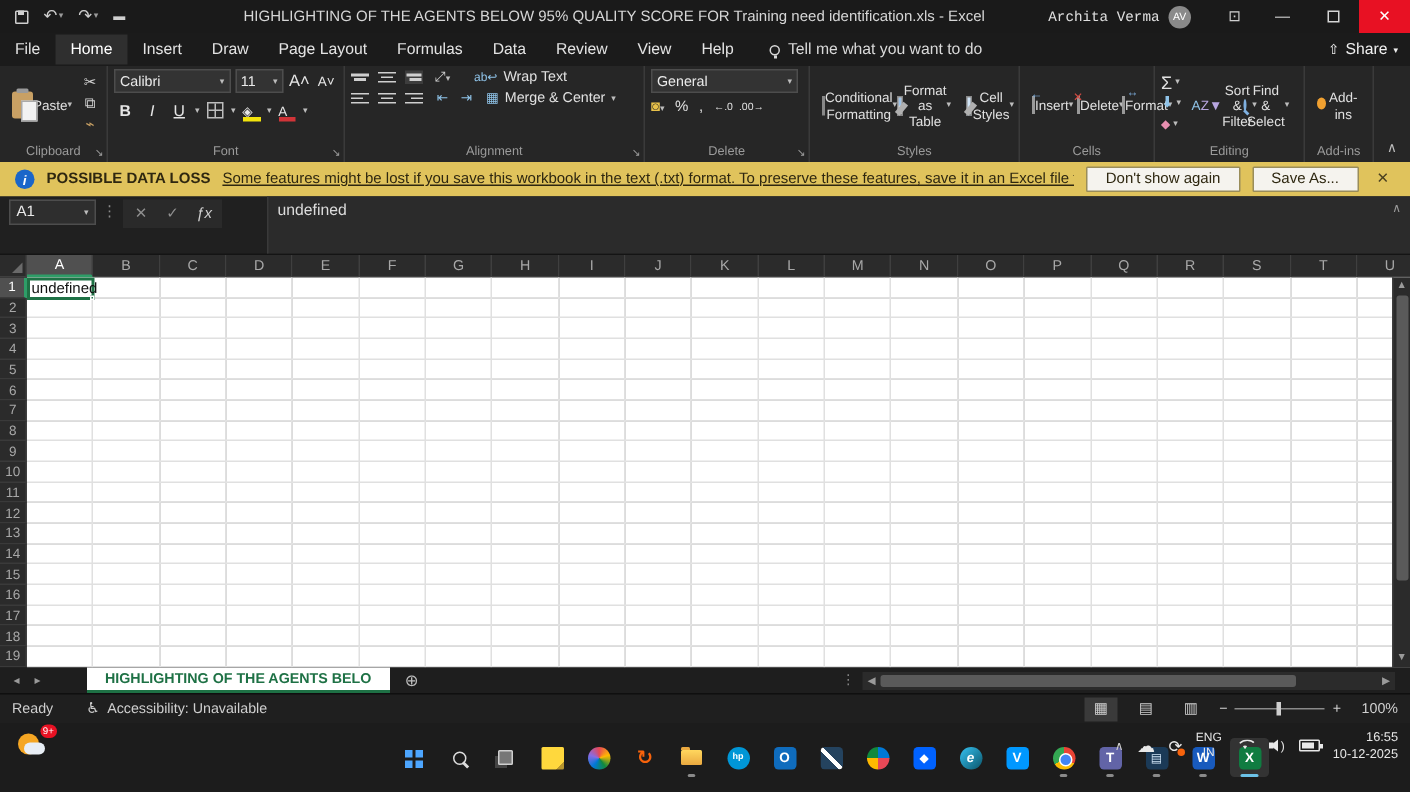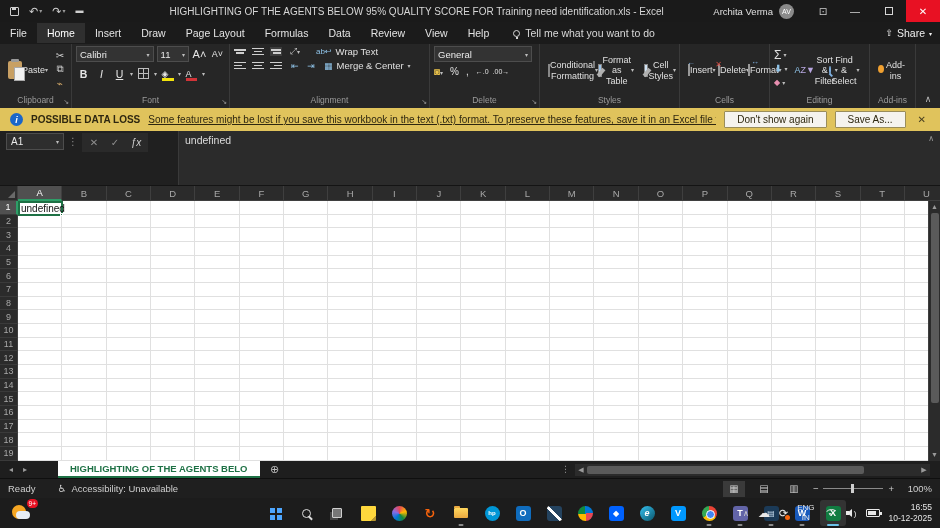--- a/index.html
+++ b/index.html
@@ -10,21 +10,21 @@
   
   .titlebar { height:22px; background:#1a1a1a; display:flex; align-items:center; color:#cfcfcf; font-size:10px; flex:0 0 auto; }
   .qat { display:flex; align-items:center; gap:10px; padding-left:10px; width:120px; }
   .ico-save { width:9px; height:9px; border:1.5px solid #cfcfcf; border-radius:1px; position:relative; }
   .ico-save::after { content:''; position:absolute; left:1px; top:-1px; width:4px; height:3px; background:#cfcfcf; }
   .qat-btn { color:#cfcfcf; font-size:11px; line-height:1; display:flex; align-items:center; gap:1px; }
   .qat-caret { font-size:6px; color:#9a9a9a; }
   .title-text { flex:1; text-align:center; white-space:nowrap; overflow:hidden; color:#d6d6d6; font-size:10px; }
   .tb-right { display:flex; align-items:center; height:22px; }
   .user-chip { display:flex; align-items:center; gap:6px; margin-right:14px; }
-  .user-name { color:#e0e0e0; font-size:9.5px; }
+  .user-name { color:#e0e0e0; font-size:9.5px;font-family:Liberation Mono, monospace; }
   .avatar { width:15px; height:15px; border-radius:50%; background:#8a8a8a; color:#fff; font-size:7px; display:flex; align-items:center; justify-content:center; }
   .ribbon-disp { width:30px; text-align:center; color:#cfcfcf; font-size:10px; }
   .win-btn { width:34px; height:22px; display:flex; align-items:center; justify-content:center; color:#d6d6d6; font-size:10px; }
   .win-close { background:#e81123; color:#fff; }
   .ico-restore { width:8px; height:8px; border:1px solid #d6d6d6; position:relative; }
 
   
   .menubar { height:22px; background:#1b1b1b; display:flex; align-items:center; font-size:10.5px; color:#e3e3e3; flex:0 0 auto; }
   .menu-tab { padding:3px 10px; height:20px; display:flex; align-items:center; cursor:default;text-align:center; }
   .menu-tab.active { background:#2f2f2f; color:#fff; }
@@ -91,21 +91,21 @@
 
   
   .warnbar { height:23px; background:#e0c35c; display:flex; align-items:center; gap:8px; padding:0 10px; font-size:10px; color:#2e2710; flex:0 0 auto; }
   .ico-info { width:13px; height:13px; border-radius:50%; background:#1a66c9; color:#fff; font-size:9px; font-style:italic; font-weight:bold; display:flex; align-items:center; justify-content:center; flex:0 0 auto; }
   .warn-title { font-weight:bold; white-space:nowrap; }
   .warn-link { text-decoration:underline; white-space:nowrap; overflow:hidden; }
   .warn-btn { background:#f5f3ee; border:1px solid #9a8d5a; padding:2px 12px; font-size:10px; color:#2e2710; white-space:nowrap; border-radius:1px; }
   .warn-close { margin-left:auto; color:#4a4020; font-size:10px; padding:0 4px; }
 
   
-  .fbar { height:55px; background:#202020; display:flex; flex:0 0 auto; border-bottom:1px solid #141414; position:relative; }
+  .fbar { height:39px; background:#202020; display:flex; flex:0 0 auto; border-bottom:1px solid #141414; position:relative; }
   .fbar-left { width:178px; flex:0 0 auto; padding:2px 0 0 6px; display:flex; align-items:flex-start; gap:4px; }
   .namebox { width:58px; height:17px; background:#2e2e2e; border:1px solid #4d4d4d; color:#eaeaea; font-size:10px; display:flex; align-items:center; justify-content:space-between; padding:0 4px; }
   .nb-caret { font-size:6px; color:#bdbdbd; }
   .fb-dots { color:#8a8a8a; font-size:10px; padding-top:3px; }
   .fb-btns { background:#2a2a2a; height:19px; display:flex; align-items:center; gap:1px; padding:0 2px; }
   .fb-btn { width:20px; text-align:center; color:#8f8f8f; font-size:10px; }
   .fb-fx { color:#cfcfcf; font-style:italic; }
   .fbar-input { flex:1; background:#2b2b2b; color:#dcdcdc; font-size:10.5px; padding:3px 6px; border-left:1px solid #3a3a3a; }
   .fbar-collapse { position:absolute; right:6px; top:3px; color:#9a9a9a; font-size:8px; }
 

